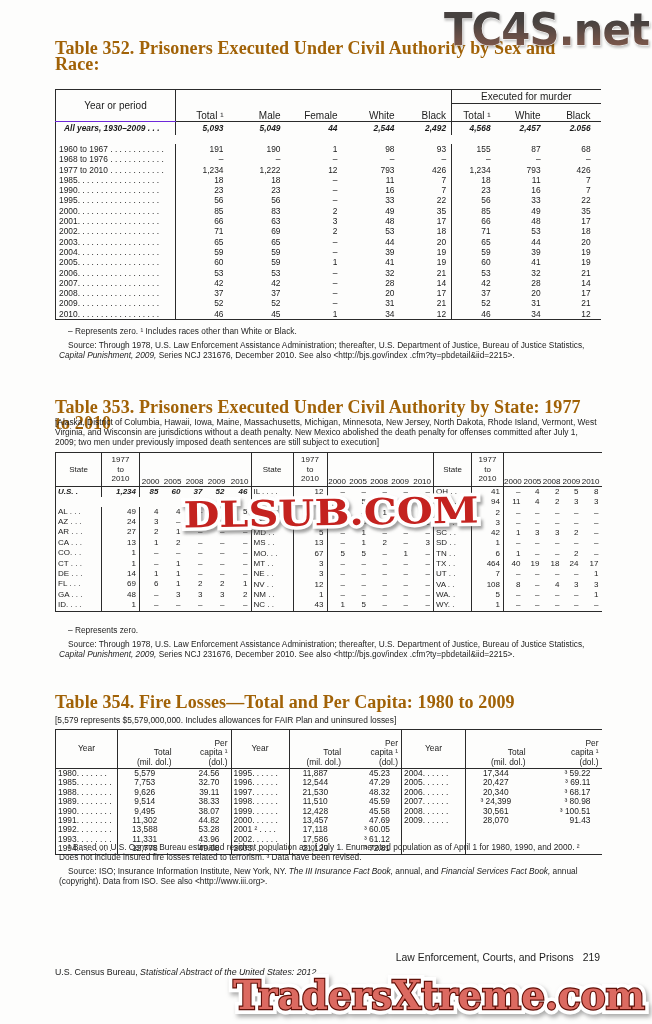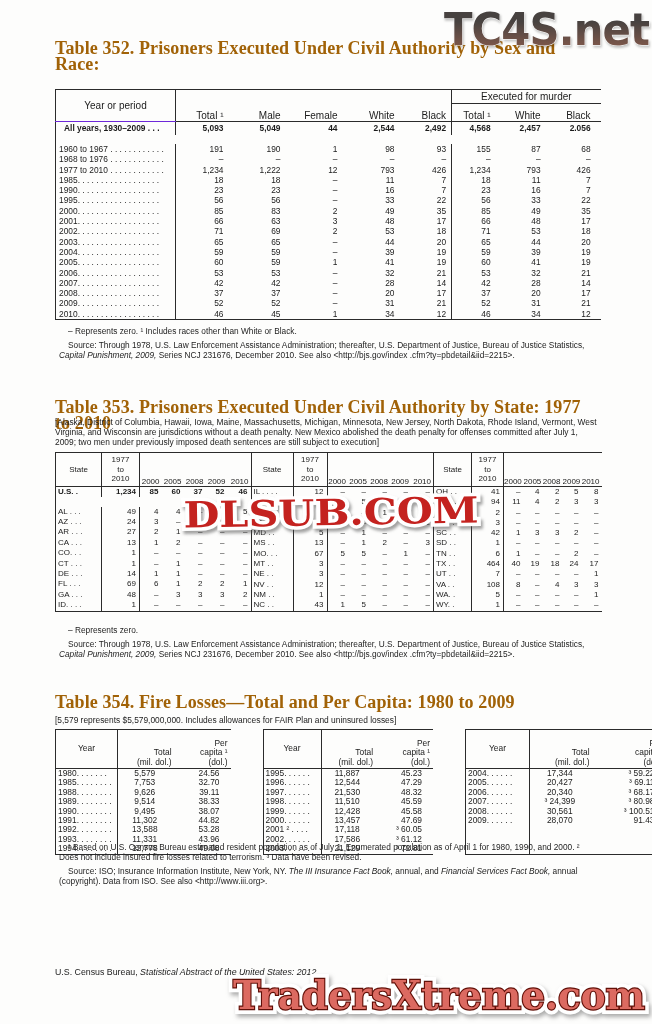--- a/index.html
+++ b/index.html
@@ -10,21 +10,21 @@
 
   
   .tbl-title{font-family:"Liberation Serif",serif;font-weight:bold;font-size:18px;
              line-height:16px;color:#a16207;letter-spacing:.1px;}
   .bracket-note{font-size:8.4px;line-height:10.2px;color:#222;}
 
   
   table{border-collapse:collapse;table-layout:fixed;font-size:8.4px;color:#1b1b1b;}
   td,th{padding:0;margin:0;font-weight:normal;overflow:hidden;white-space:nowrap;}
   tbody td{line-height:10.3px;height:10.3px;}
-  tr.b td{font-weight:bold;}
+  tr.b td{font-weight:bold;font-style:italic;}
   tr.sp td{height:9px;}
 
   
   .t352{width:545px;border-top:1px solid #2b2b2b;border-bottom:1px solid #2b2b2b;border-left:1px solid #2b2b2b;}
   .t352 th{font-size:10px;}
   .t352 .hlbl{text-align:center;vertical-align:middle;border-right:1px solid #2b2b2b;border-bottom:1px solid #6d28d9;}
   .t352 .hmurder{text-align:center;border-left:1px solid #2b2b2b;border-bottom:1px solid #2b2b2b;height:13px;vertical-align:middle;}
   .t352 .hgap{border-bottom:none;}
   .t352 .hn{text-align:right;padding-right:12px;vertical-align:bottom;border-bottom:1px solid #2b2b2b;height:17px;}
   .t352 .hn.hb{padding-right:5px;}
@@ -728,21 +728,21 @@
   </div>
 
   <div class="abs content-x footnotes" style="top:621px;">
     <p><span>– Represents zero.</span></p>
     <p><span>Source: Through 1978, U.S. Law Enforcement Assistance Administration; thereafter, U.S. Department of Justice, Bureau of Justice Statistics, </span><span class="it">Capital Punishment, 2009,</span><span> Series NCJ 231676, December 2010. See also &lt;http://bjs.gov/index .cfm?ty=pbdetail&amp;iid=2215&gt;.</span></p>
   </div>
 
   <div class="abs content-x tbl-title" style="top:694px;">Table 354. Fire Losses—Total and Per Capita: 1980 to 2009</div>
   <div class="abs content-x bracket-note" style="top:715px;">[5,579 represents $5,579,000,000. Includes allowances for FAIR Plan and uninsured losses]</div>
 
-  <div class="abs content-x t354wrap" style="top:729px;gap:32px;">
+  <div class="abs content-x t354wrap" style="top:729px;">
     <table class="t354" style="width:175px;">
       <colgroup>
           <col style="width:62px">
           <col style="width:64px">
           <col style="width:49px">
         </colgroup>
       <thead>
         <tr>
           <th class="hyr">Year</th>
           <th class="htot">Total
@@ -928,20 +928,23 @@
           </tr>
         </tbody>
     </table>
   </div>
 
   <div class="abs content-x footnotes" style="top:838px;">
     <p><span>¹ Based on U.S. Census Bureau estimated resident population as of July 1. Enumerated population as of April 1 for 1980, 1990, and 2000. ² Does not include insured fire losses related to terrorism. ³ Data have been revised.</span></p>
     <p><span>Source: ISO; Insurance Information Institute, New York, NY. </span><span class="it">The III Insurance Fact Book,</span><span> annual, and </span><span class="it">Financial Services Fact Book,</span><span> annual (copyright). Data from ISO. See also &lt;http://www.iii.org&gt;.</span></p>
   </div>
 
+  <div class="abs content-x footer-right" style="top:952px;">
+    <span>Law Enforcement, Courts, and Prisons</span><span class="pgnum">219</span>
+  </div>
   <div class="abs content-x footer-left" style="top:967px;"><span>U.S. Census Bureau, </span><span class="it">Statistical Abstract of the United States: 2012</span></div>
 
   <svg class="abs wm wm-top" style="left:440px;top:2px;" width="212" height="54" viewBox="0 0 212 54">
     <defs>
       <linearGradient id="wmgrad" x1="0" y1="0" x2="0" y2="1">
         <stop offset="0.35" stop-color="#474240"></stop>
         <stop offset="1" stop-color="#92604f"></stop>
       </linearGradient>
     </defs>
     <text x="209" y="43" text-anchor="end" font-family="DejaVu Sans, sans-serif" font-weight="bold" font-size="45" letter-spacing="-1" fill="url(#wmgrad)" stroke="#ffffff" stroke-width="1" paint-order="stroke" textLength="205" lengthAdjust="spacingAndGlyphs">TC4S.net</text>

